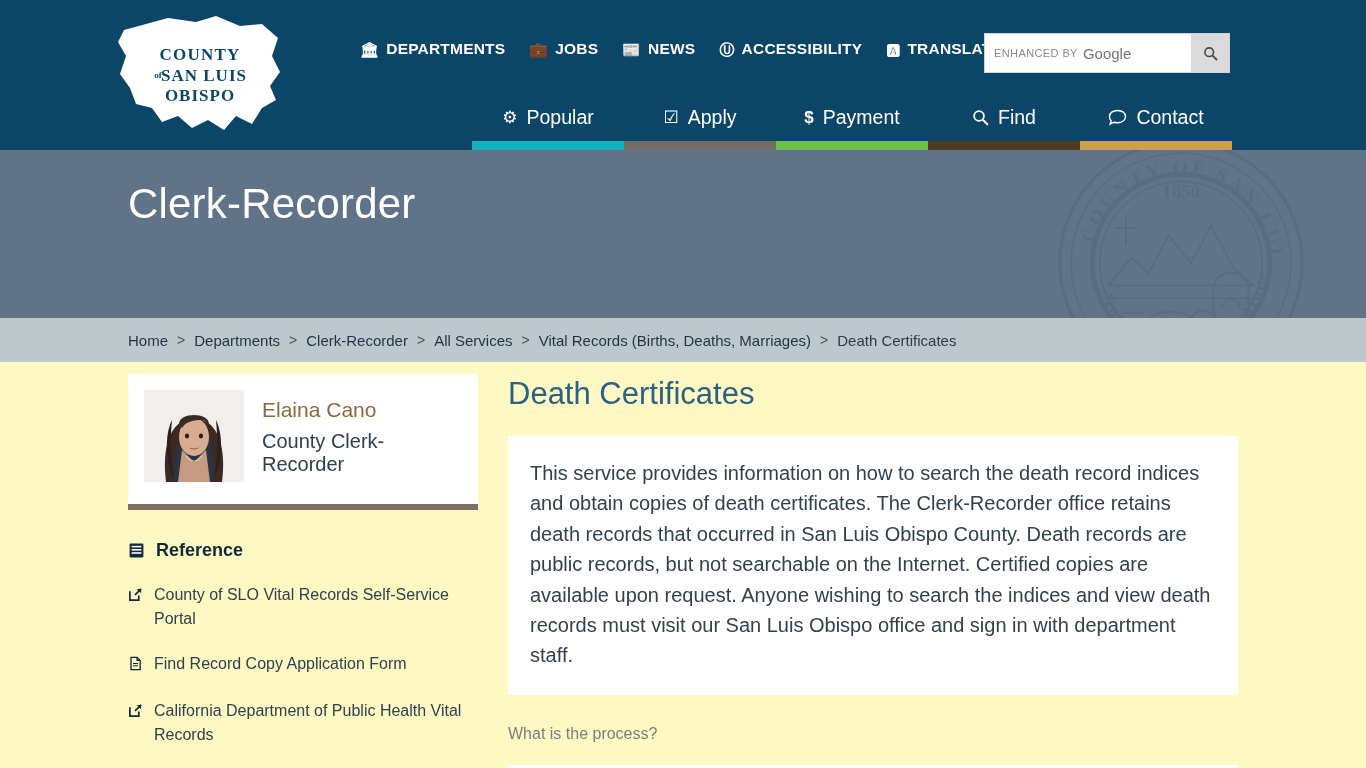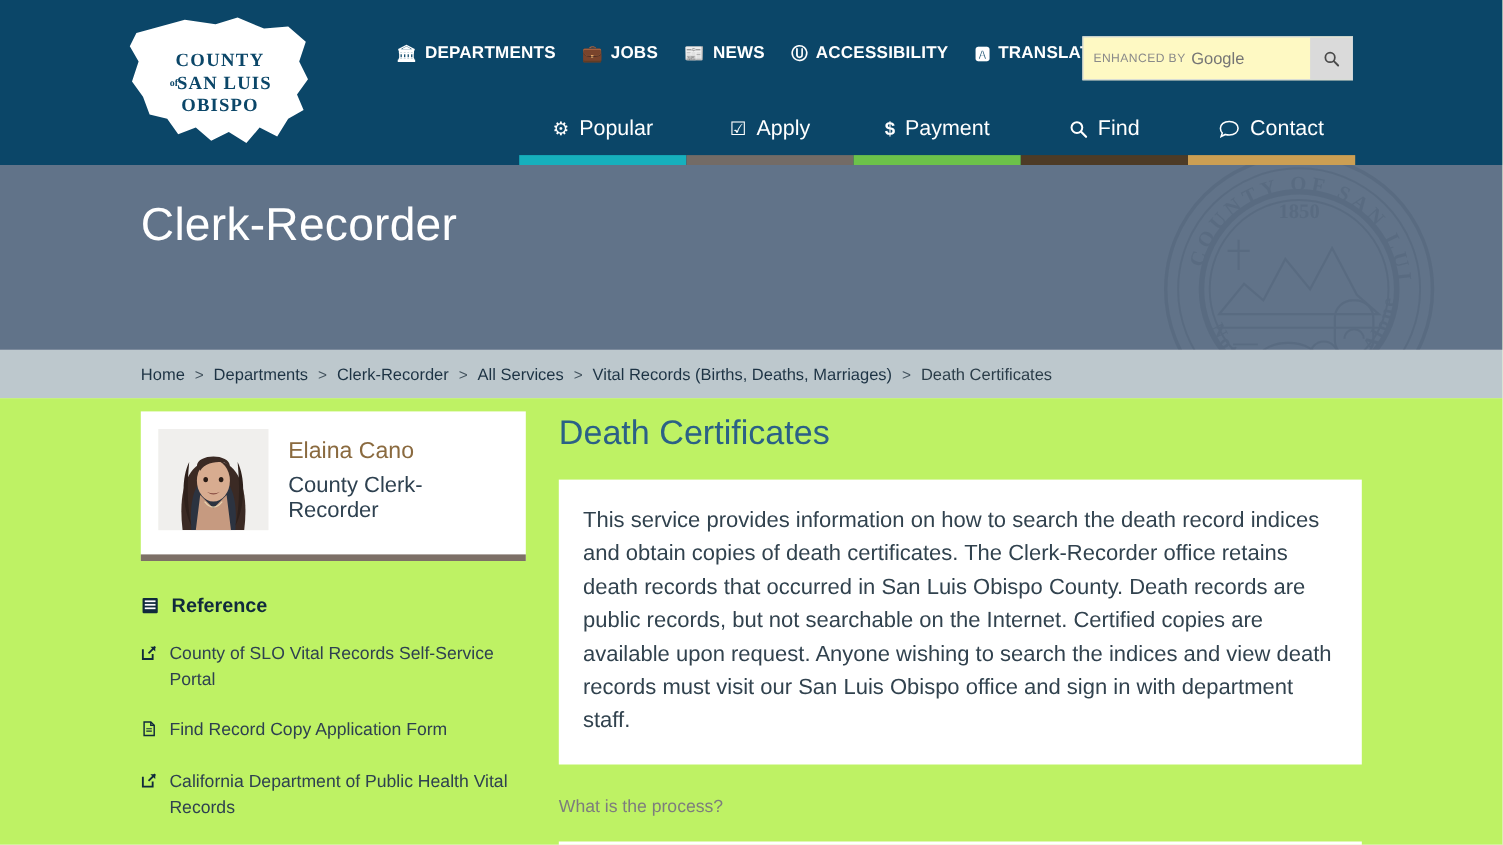--- a/index.html
+++ b/index.html
@@ -42,21 +42,21 @@
     white-space: nowrap;
     cursor: pointer;
   }
   .util-item .ic { font-size: 15px; line-height: 1; display: inline-block; }
 
   
   .gsearch {
     position: absolute;
     right: 136px; top: 33px;
     width: 246px; height: 40px;
-    background: #fef9c3;
+    background: #ffffff;
     border: 1px solid #cfd6da;
     display: flex;
     align-items: stretch;
   }
   .gs-label {
     flex: 1;
     display: flex;
     align-items: center;
     padding-left: 9px;
     gap: 5px;
@@ -140,21 +140,21 @@
   }
   .crumbs { display: flex; align-items: center; font-size: 15px; }
   .crumb { color: #1d3344; cursor: pointer; white-space: nowrap; }
   .crumb.current { color: #2b3d49; cursor: default; }
   .crumb-sep { color: #44545f; margin: 0 9px; font-size: 14px; }
 
   
   .page {
     position: relative;
     height: calc(768px - 150px - 168px - 44px);
-    background: #bef264;
+    background: #fef9c3;
   }
   .layout {
     display: flex;
     padding: 0 128px;
     gap: 30px;
   }
 
   
   .sidebar { width: 350px; flex: 0 0 350px; padding-top: 12px; }
   .profile-card {

